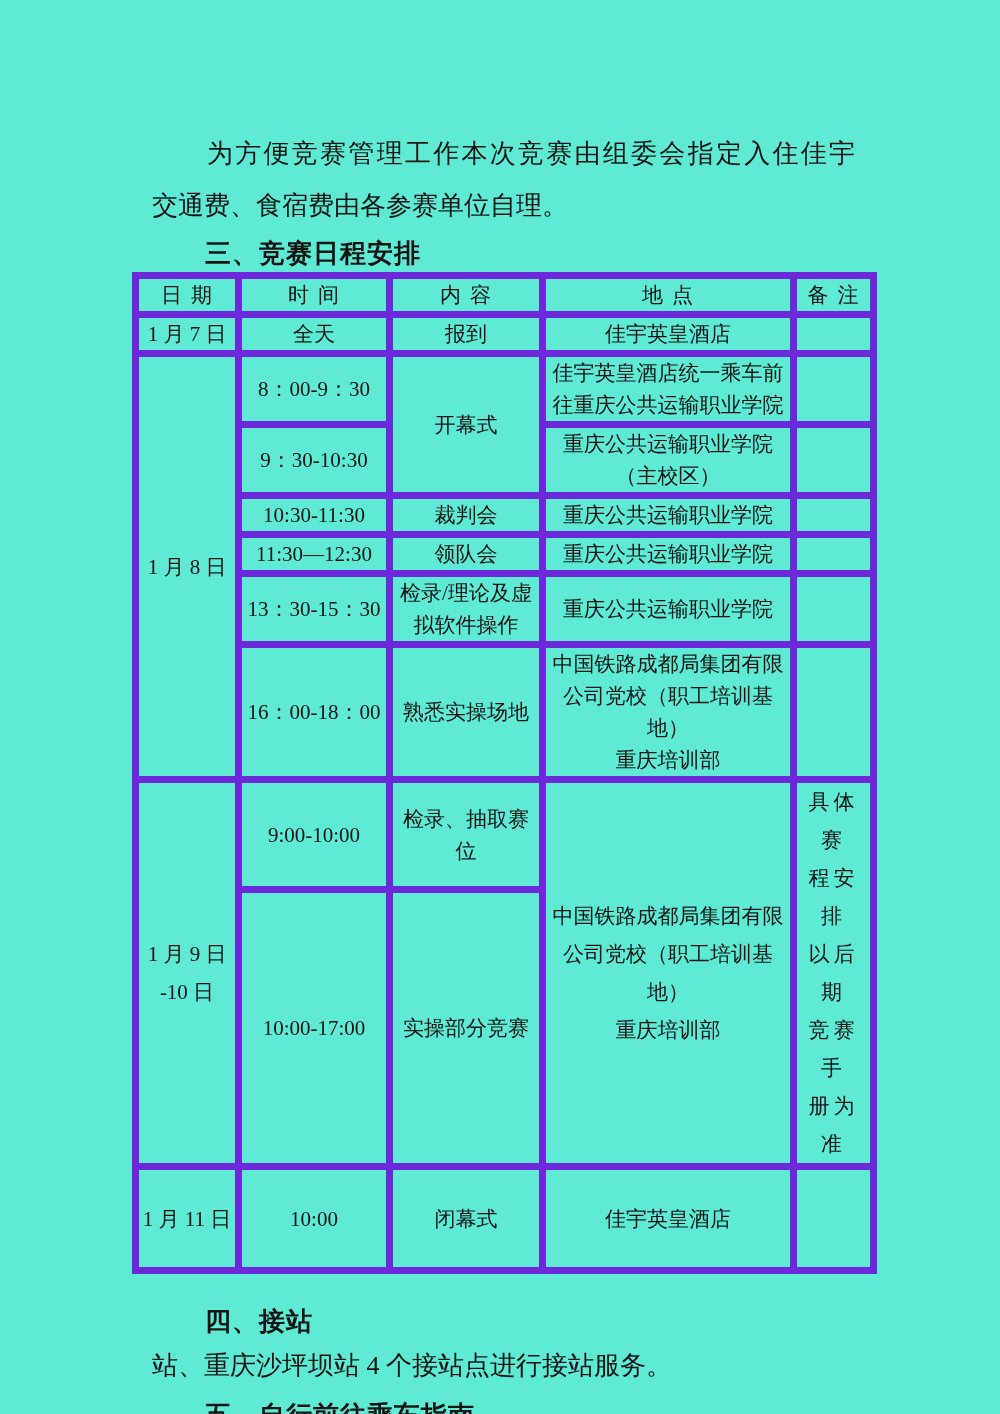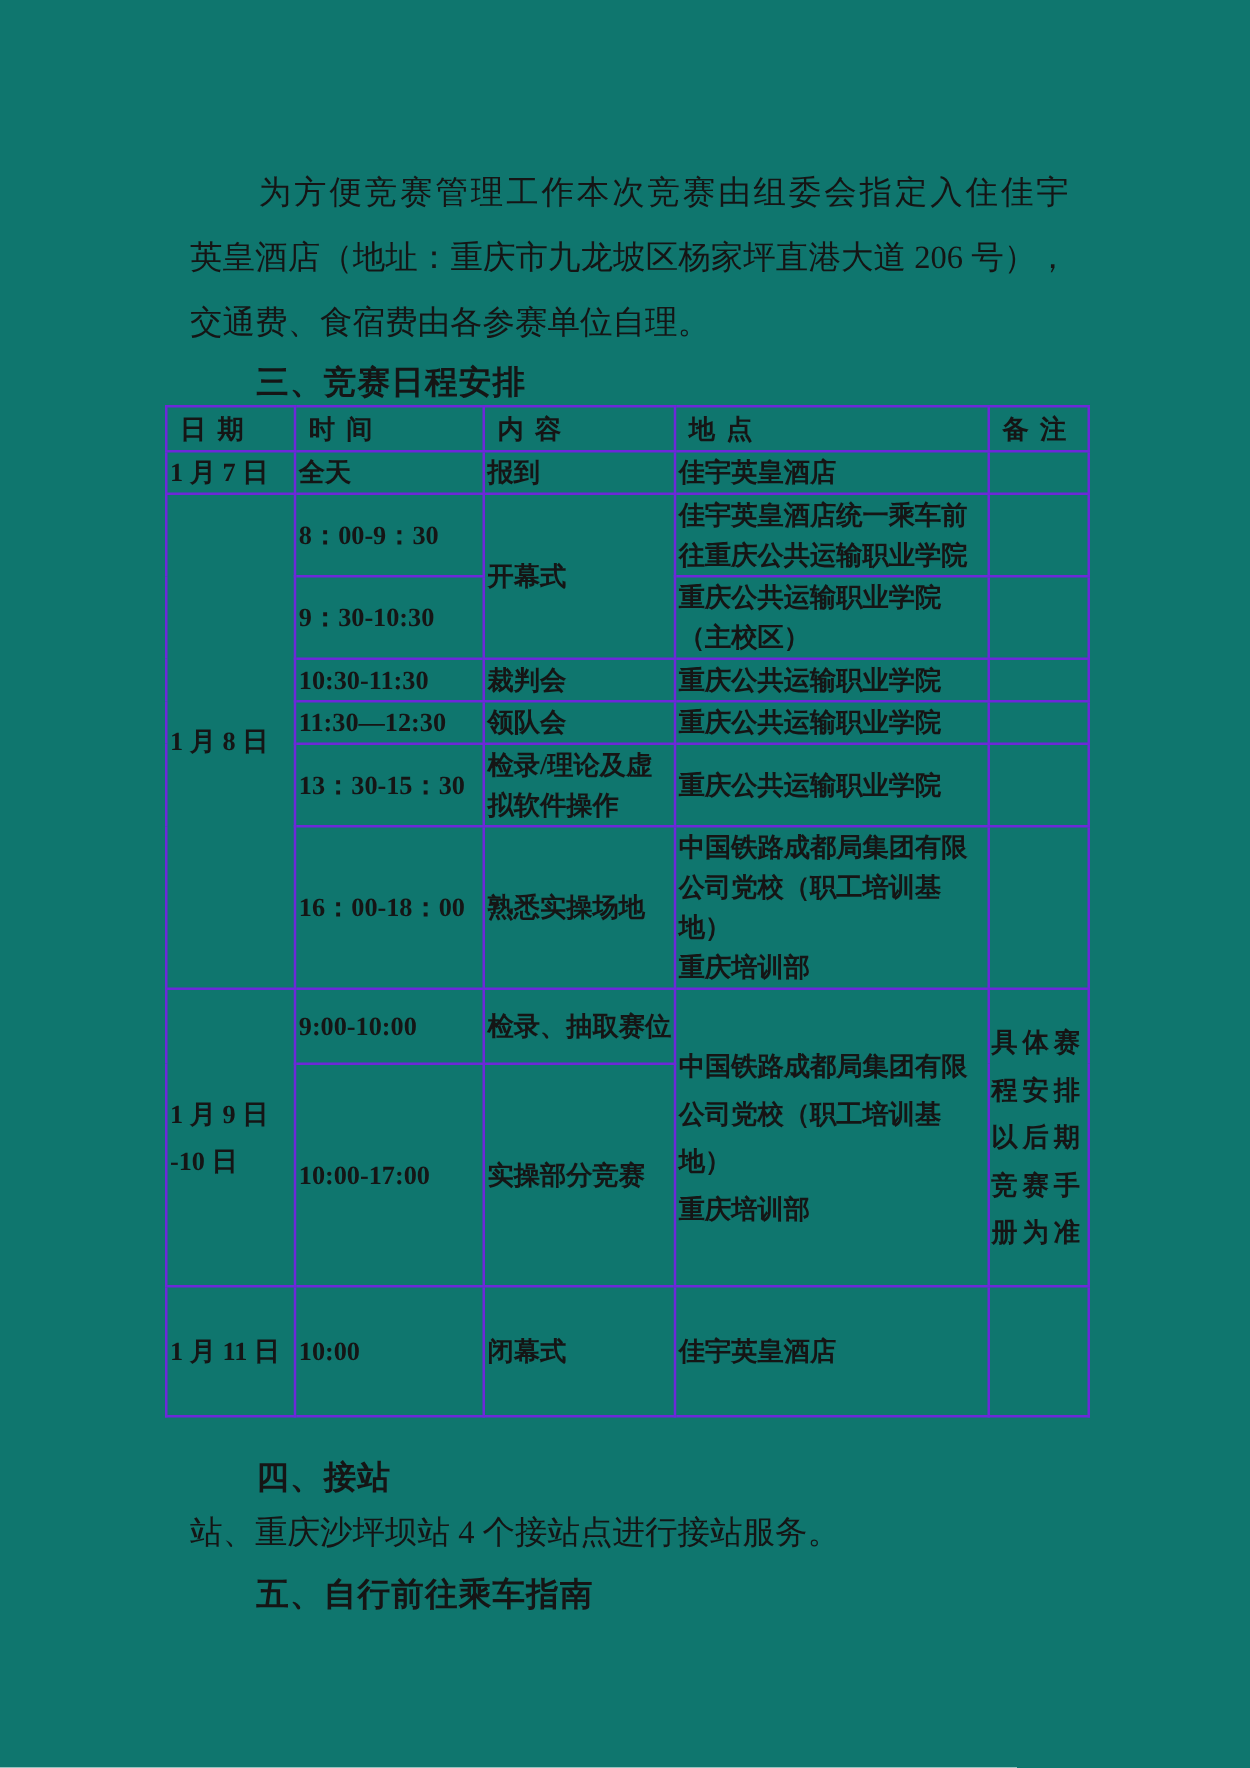--- a/index.html
+++ b/index.html
@@ -1,19 +1,19 @@
 <!DOCTYPE html>
 <html><head>
 <meta charset="utf-8">
 <style>
   html,body { margin:0; padding:0; background:#ffffff; }
   .page {
     position:relative;
     width:1000px; height:1414px;
-    background:#0f766e;
+    background:#5eead4;
     box-sizing:border-box;
     padding-top:128px;
     font-family:"Liberation Serif","DejaVu Serif",serif;
     color:#151515;
     overflow:hidden;
   }
   .para {
     margin-left:152px;
     width:703px;
     font-size:26px;
@@ -34,46 +34,45 @@
   .hd.hd-guide  { margin-top:4px; }
 
   table.sched {
     border-collapse:collapse;
     table-layout:fixed;
     width:738px;
     margin-left:132px;
     font-size:21px;
   }
   .sched th, .sched td {
-    border:2px solid #6d28d9;
-    text-align:left;
+    border:7px solid #6d28d9;
+    text-align:center;
     vertical-align:middle;
     padding:0 2px;
     line-height:32px;
-    font-weight:bold;
+    font-weight:normal;
     overflow:hidden;
   }
   .sched th { letter-spacing:9px; padding-left:10px; }
   .sched td.ml { white-space:pre-line;margin-left:44px; }
   .sched td.note-cell {
     letter-spacing:4px;
     line-height:38px;
     white-space:pre-line;
     padding:0 1px;
   }
   .sched td.date-cell-tall { line-height:38px; }
 </style>
 </head>
 <body>
 
 <div class="page">
 
   <div class="para">
     <div class="tl indent just">为方便竞赛管理工作本次竞赛由组委会指定入住佳宇</div>
-    <div class="tl just">英皇酒店（地址：重庆市九龙坡区杨家坪直港大道 206 号），</div>
     <div class="tl">交通费、食宿费由各参赛单位自理。</div>
   </div>
 
   <h2 class="hd">三、竞赛日程安排</h2>
 
   <table class="sched">
     <colgroup>
       <col style="width:103px">
       <col style="width:151px">
       <col style="width:153px">

